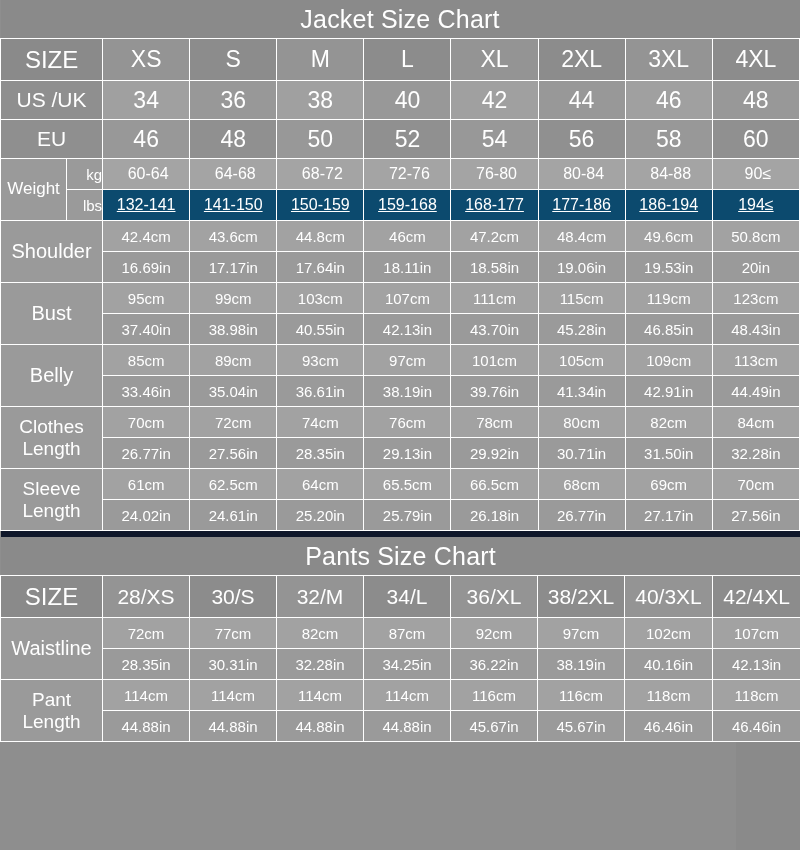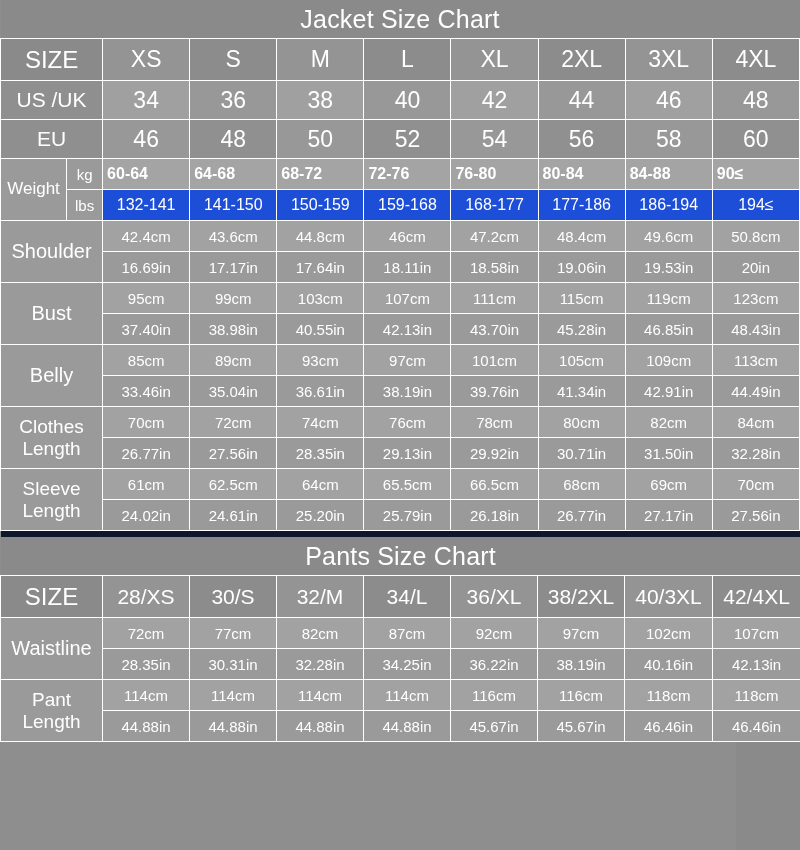--- a/index.html
+++ b/index.html
@@ -72,31 +72,32 @@
     border-radius: 6px;
   }
   .val-a { background: #a0a0a0; }
   .val-b { background: #989898; }
   .val-c { background: #909090; }
 
   .sub-unit {
     background: #9a9a9a;
     font-size: 15px;
     width: 38px;
+    text-align: right;
   }
   .cell {
     font-size: 15px;
     height: 31px;
     padding-left: 7px;
   }
   .cell-cm { background: #a2a2a2; }
   .cell-in { background: #9a9a9a; }
   .weight-kg { background: #a4a4a4; font-size: 16px; }
-  .weight-lbs { background: #1d4ed8; font-size: 16px; }
-  .weight-left { text-align: left; padding-left: 4px; font-weight: bold; }
+  .weight-lbs { background: #0c4a6e; font-size: 16px; text-decoration: underline; }
+  .weight-left { text-align: center; padding-left: 4px; }
 
   .pants-hdr-label { background: #8a8a8a; font-size: 24px; }
   .pants-hdr { font-size: 21px; height: 42px; }
 
   .measure-label {
     background: #9a9a9a;
     font-size: 20px;
     line-height: 1.15;
     margin-left: 16px;
   }

